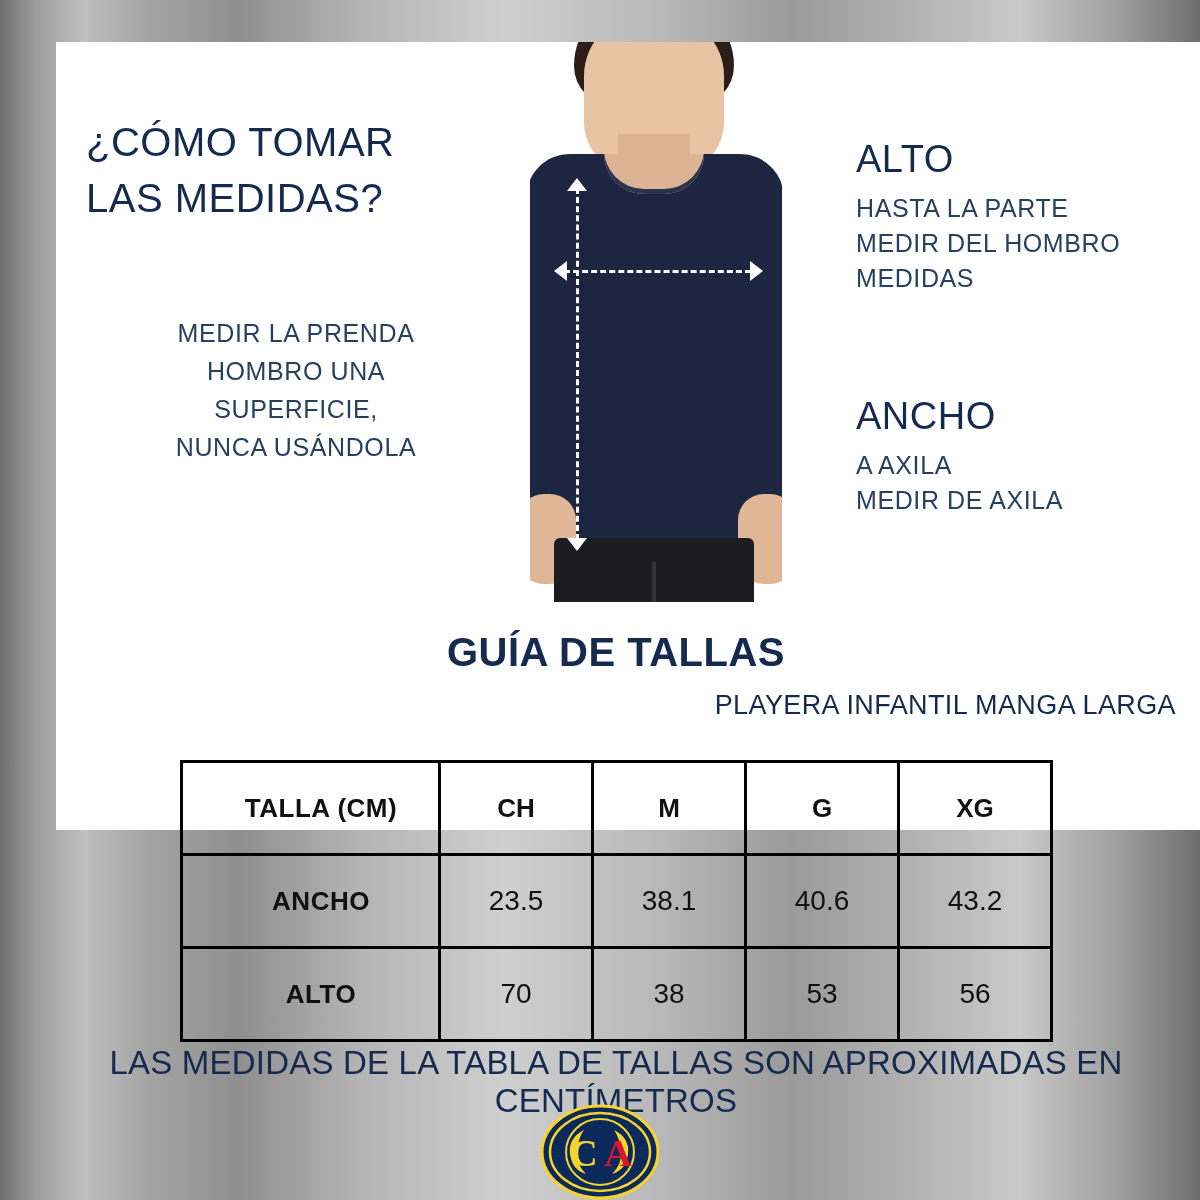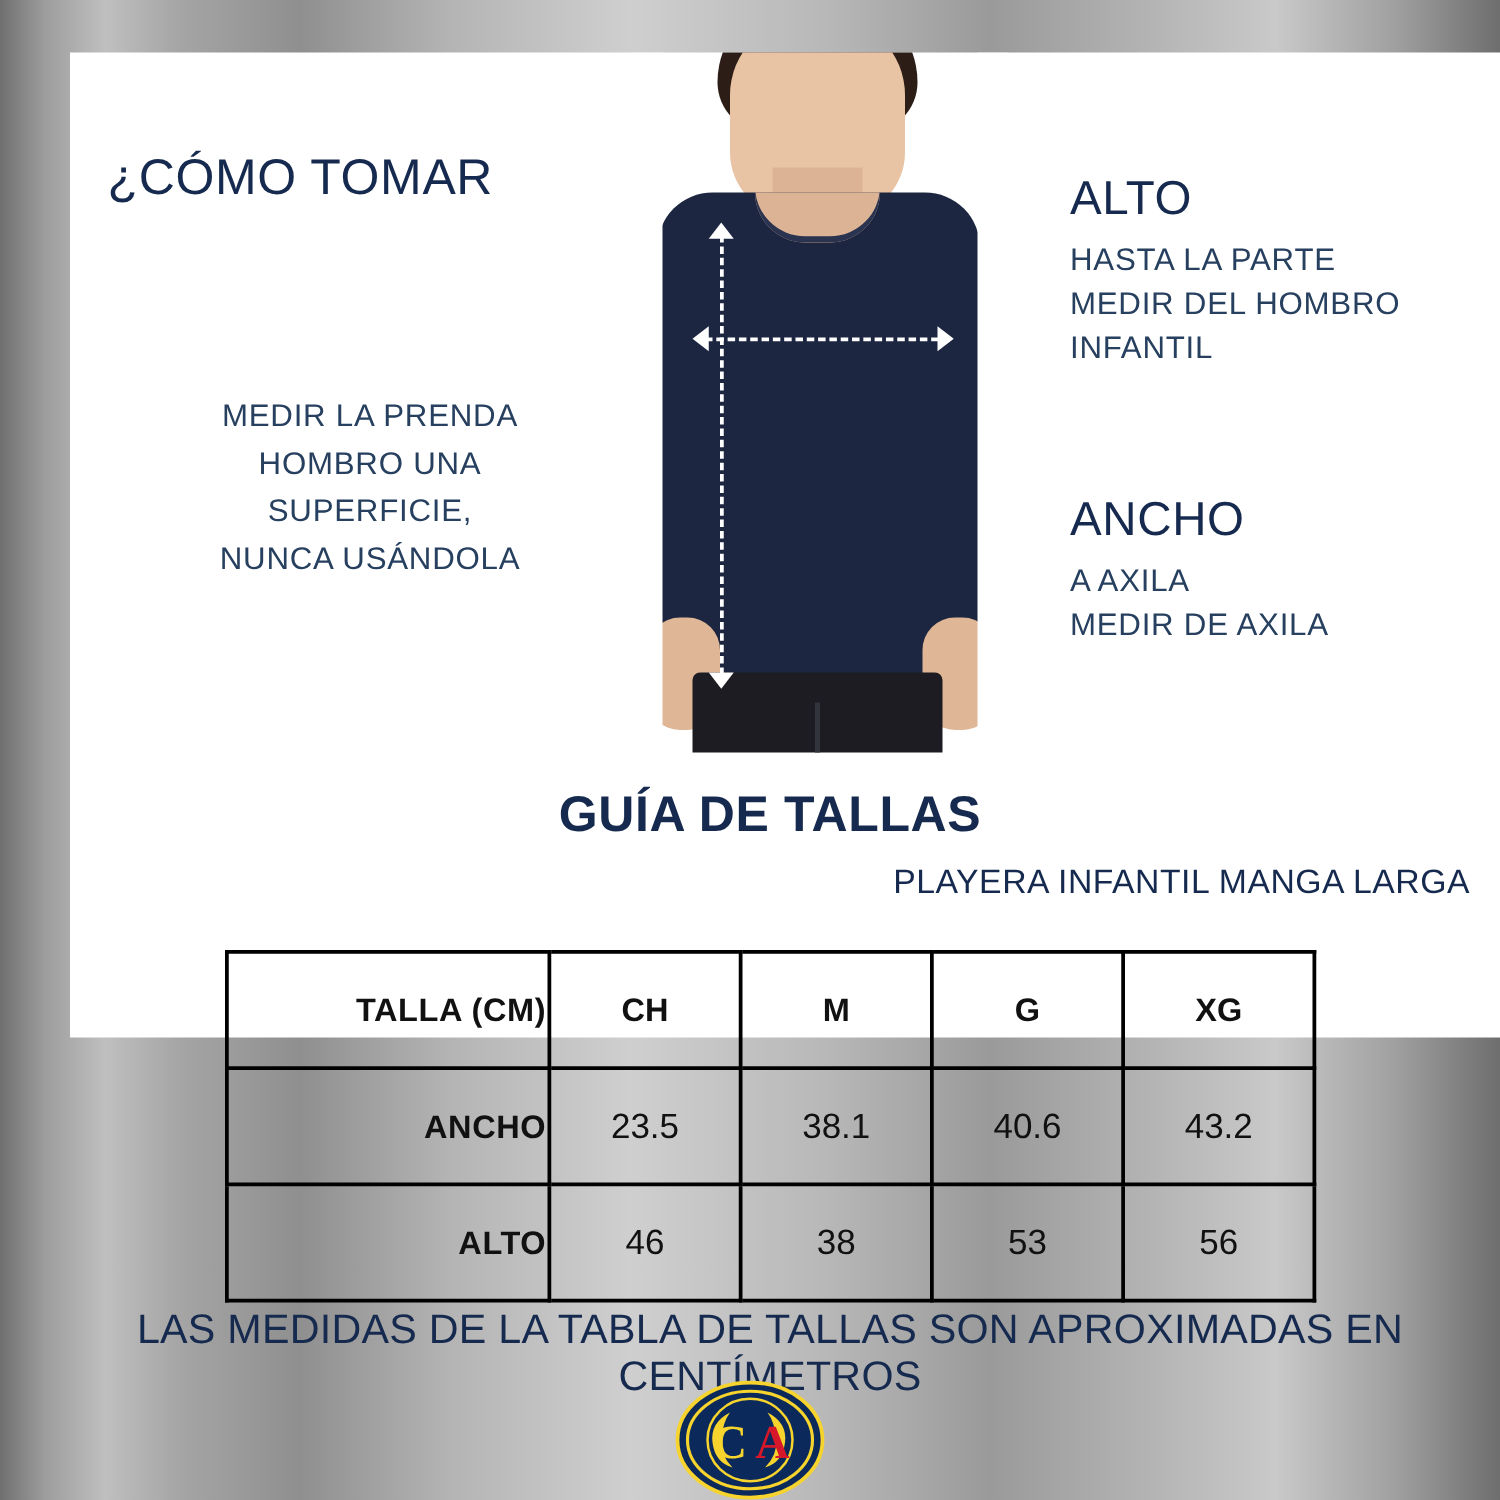--- a/index.html
+++ b/index.html
@@ -255,21 +255,21 @@
     table-layout: fixed;
   }
   table.sizes td {
     border: 3px solid #000000;
     height: 88px;
     text-align: center;
     font-size: 28px;
     color: #111111;
   }
   table.sizes td.rowhead {
-    text-align: right;
+    text-align: center;
     padding-left: 22px;
     font-weight: bold;
     font-size: 26px;
     letter-spacing: 0.5px;
   }
   table.sizes tr.head td {
     font-weight: bold;
     font-size: 26px;
   }
   table.sizes col.c0 { width: 258px; }
@@ -296,20 +296,21 @@
 </style>
 </head>
 <body>
 
 <div class="page">
 
   <div class="card">
 
     <div class="title">
       <div>¿CÓMO TOMAR</div>
+      <div>LAS MEDIDAS?</div>
     </div>
 
     <div class="subtext">
       <div>MEDIR LA PRENDA</div>
       <div>HOMBRO UNA</div>
       <div>SUPERFICIE,</div>
       <div>NUNCA USÁNDOLA</div>
     </div>
 
     <div class="photo">
@@ -333,21 +334,21 @@
     <div class="cap cap-down"></div>
     <div class="arrow-h"></div>
     <div class="cap cap-left"></div>
     <div class="cap cap-right"></div>
 
     <div class="rlabel" id="alto-label">
       <div class="head">ALTO</div>
       <div class="body">
         <div>HASTA LA PARTE</div>
         <div>MEDIR DEL HOMBRO</div>
-        <div>INFANTIL</div>
+        <div>MEDIDAS</div>
       </div>
     </div>
 
     <div class="rlabel" id="ancho-label">
       <div class="head">ANCHO</div>
       <div class="body">
         <div>A AXILA</div>
         <div>MEDIR DE AXILA</div>
       </div>
     </div>
@@ -373,21 +374,21 @@
         </tr>
         <tr>
           <td class="rowhead">ANCHO</td>
           <td>23.5</td>
           <td>38.1</td>
           <td>40.6</td>
           <td>43.2</td>
         </tr>
         <tr>
           <td class="rowhead">ALTO</td>
-          <td>46</td>
+          <td>70</td>
           <td>38</td>
           <td>53</td>
           <td>56</td>
         </tr>
       </tbody>
     </table>
 
     <div class="note">LAS MEDIDAS DE LA TABLA DE TALLAS SON APROXIMADAS EN CENTÍMETROS</div>
   </div>
 

